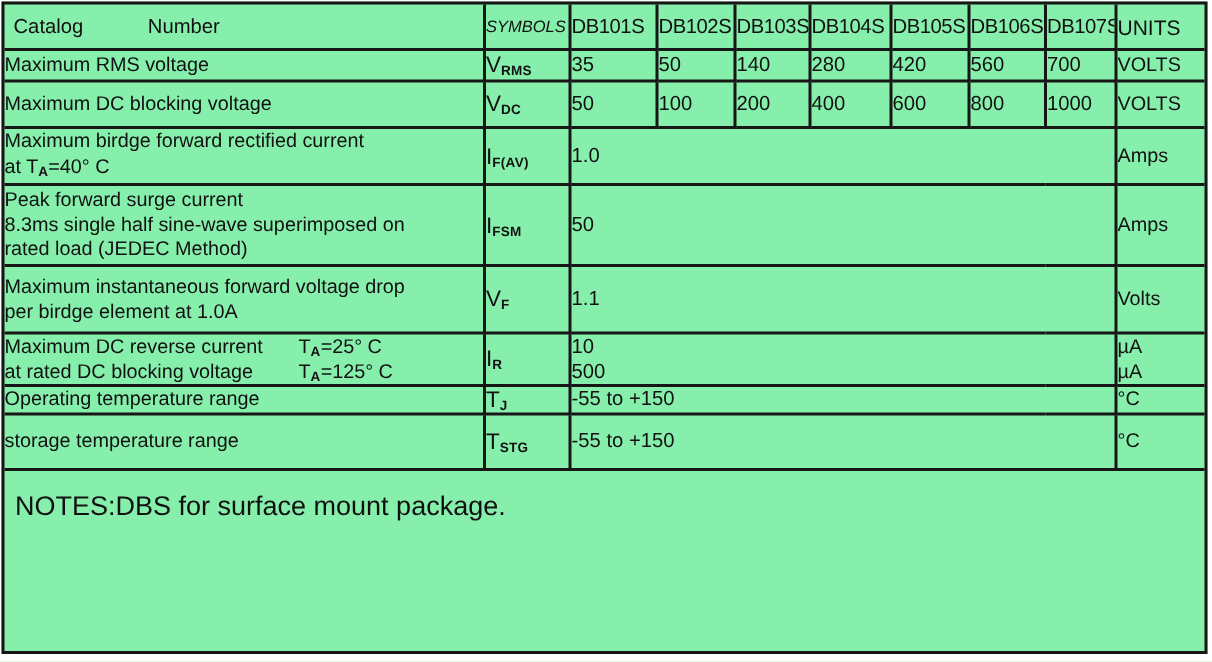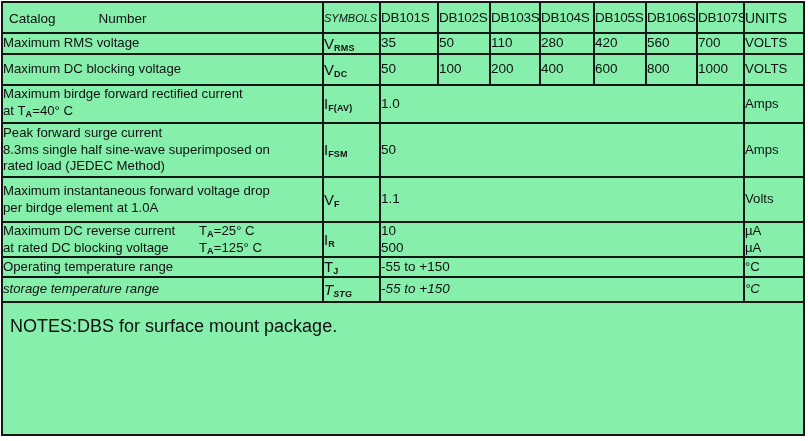--- a/index.html
+++ b/index.html
@@ -76,21 +76,21 @@
           </tr>
       </thead>
       <tbody id="table-body">
           <tr style="height: 21px;">
             <td class="desc">
               <div class="desc-line">Maximum RMS voltage</div>
             </td>
             <td class="sym">V<sub>RMS</sub></td>
             <td class="val">35</td>
             <td class="val">50</td>
-            <td class="val">110</td>
+            <td class="val">140</td>
             <td class="val">280</td>
             <td class="val">420</td>
             <td class="val">560</td>
             <td class="val">700</td>
             <td class="unit">
               <div>VOLTS</div>
             </td>
           </tr>
           <tr style="height: 31px;">
             <td class="desc">
@@ -168,21 +168,21 @@
               <div class="desc-line">Operating temperature range</div>
             </td>
             <td class="sym">T<sub>J</sub></td>
             <td class="val" colspan="7">
               <div>-55 to +150</div>
             </td>
             <td class="unit">
               <div>°C</div>
             </td>
           </tr>
-          <tr style="height: 24px; font-style: italic;">
+          <tr style="height: 36px;">
             <td class="desc">
               <div class="desc-line">storage temperature range</div>
             </td>
             <td class="sym">T<sub>STG</sub></td>
             <td class="val" colspan="7">
               <div>-55 to +150</div>
             </td>
             <td class="unit">
               <div>°C</div>
             </td>

